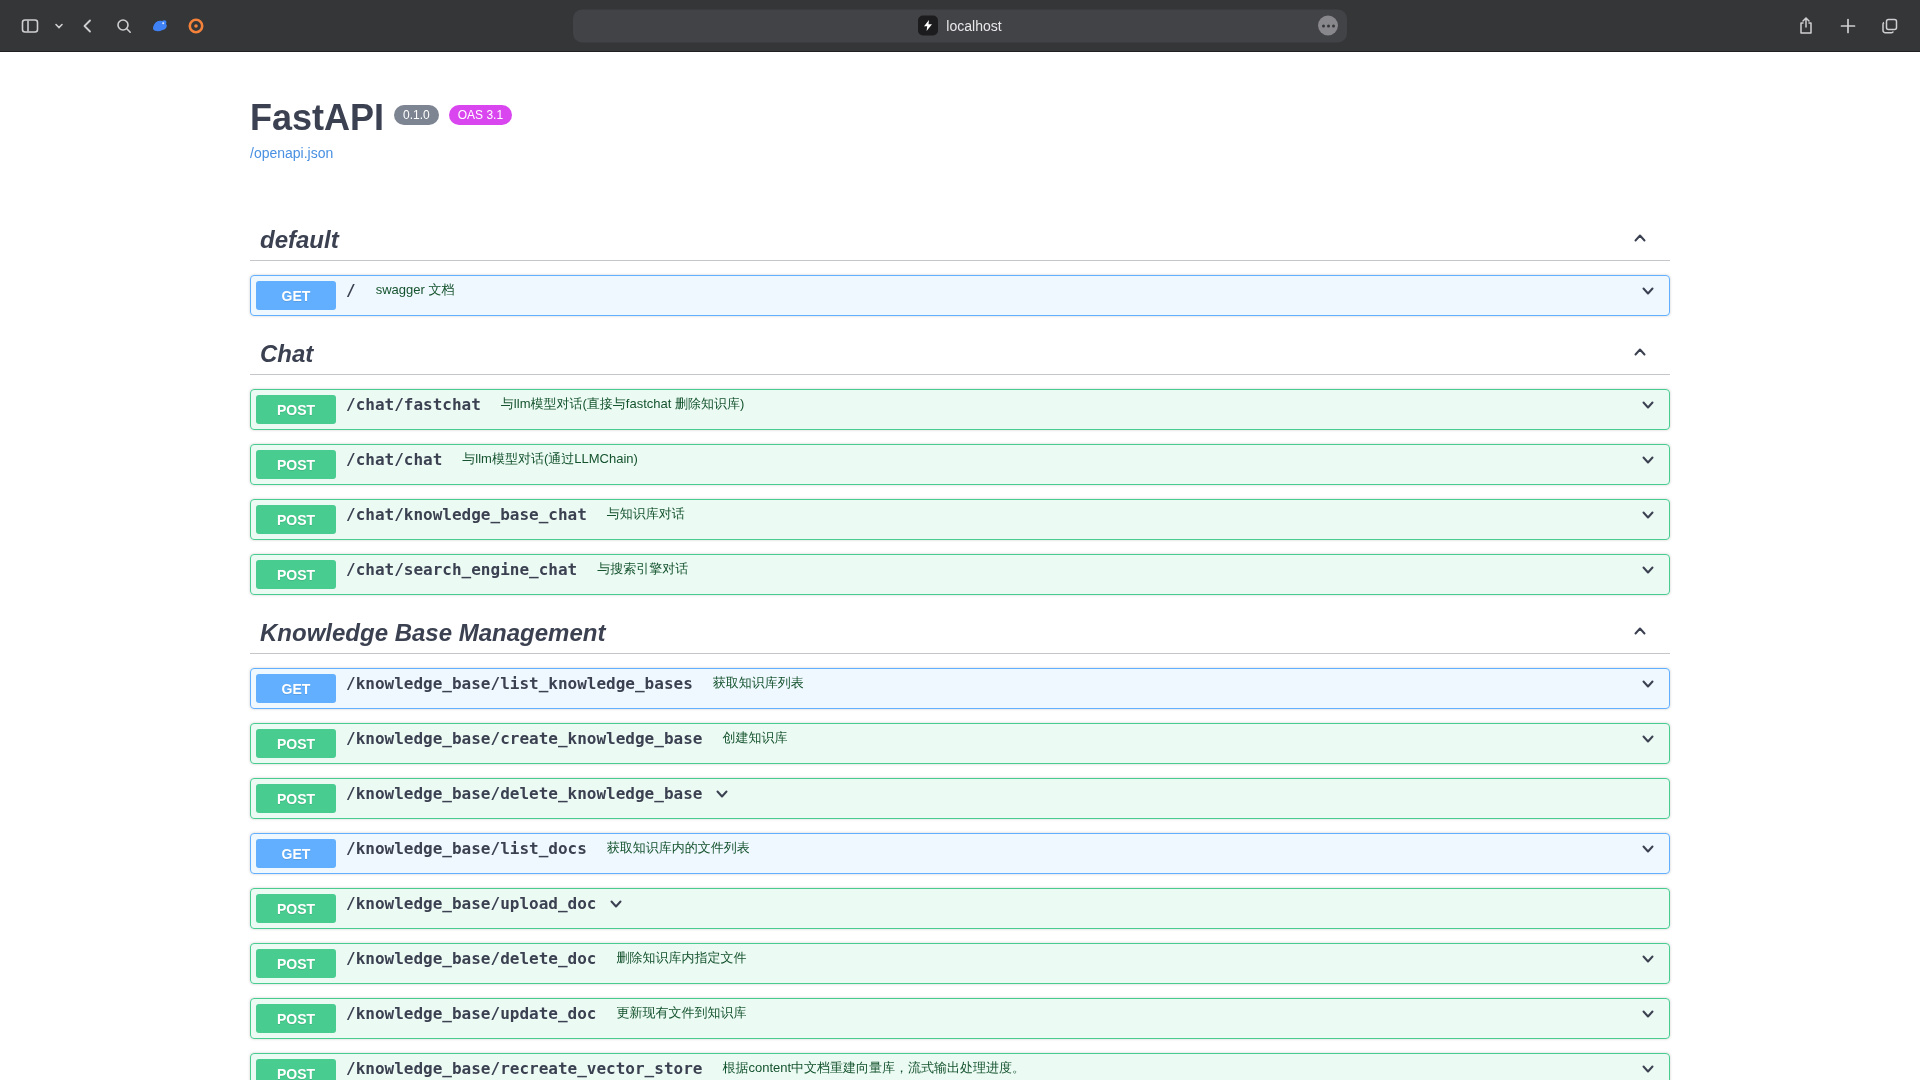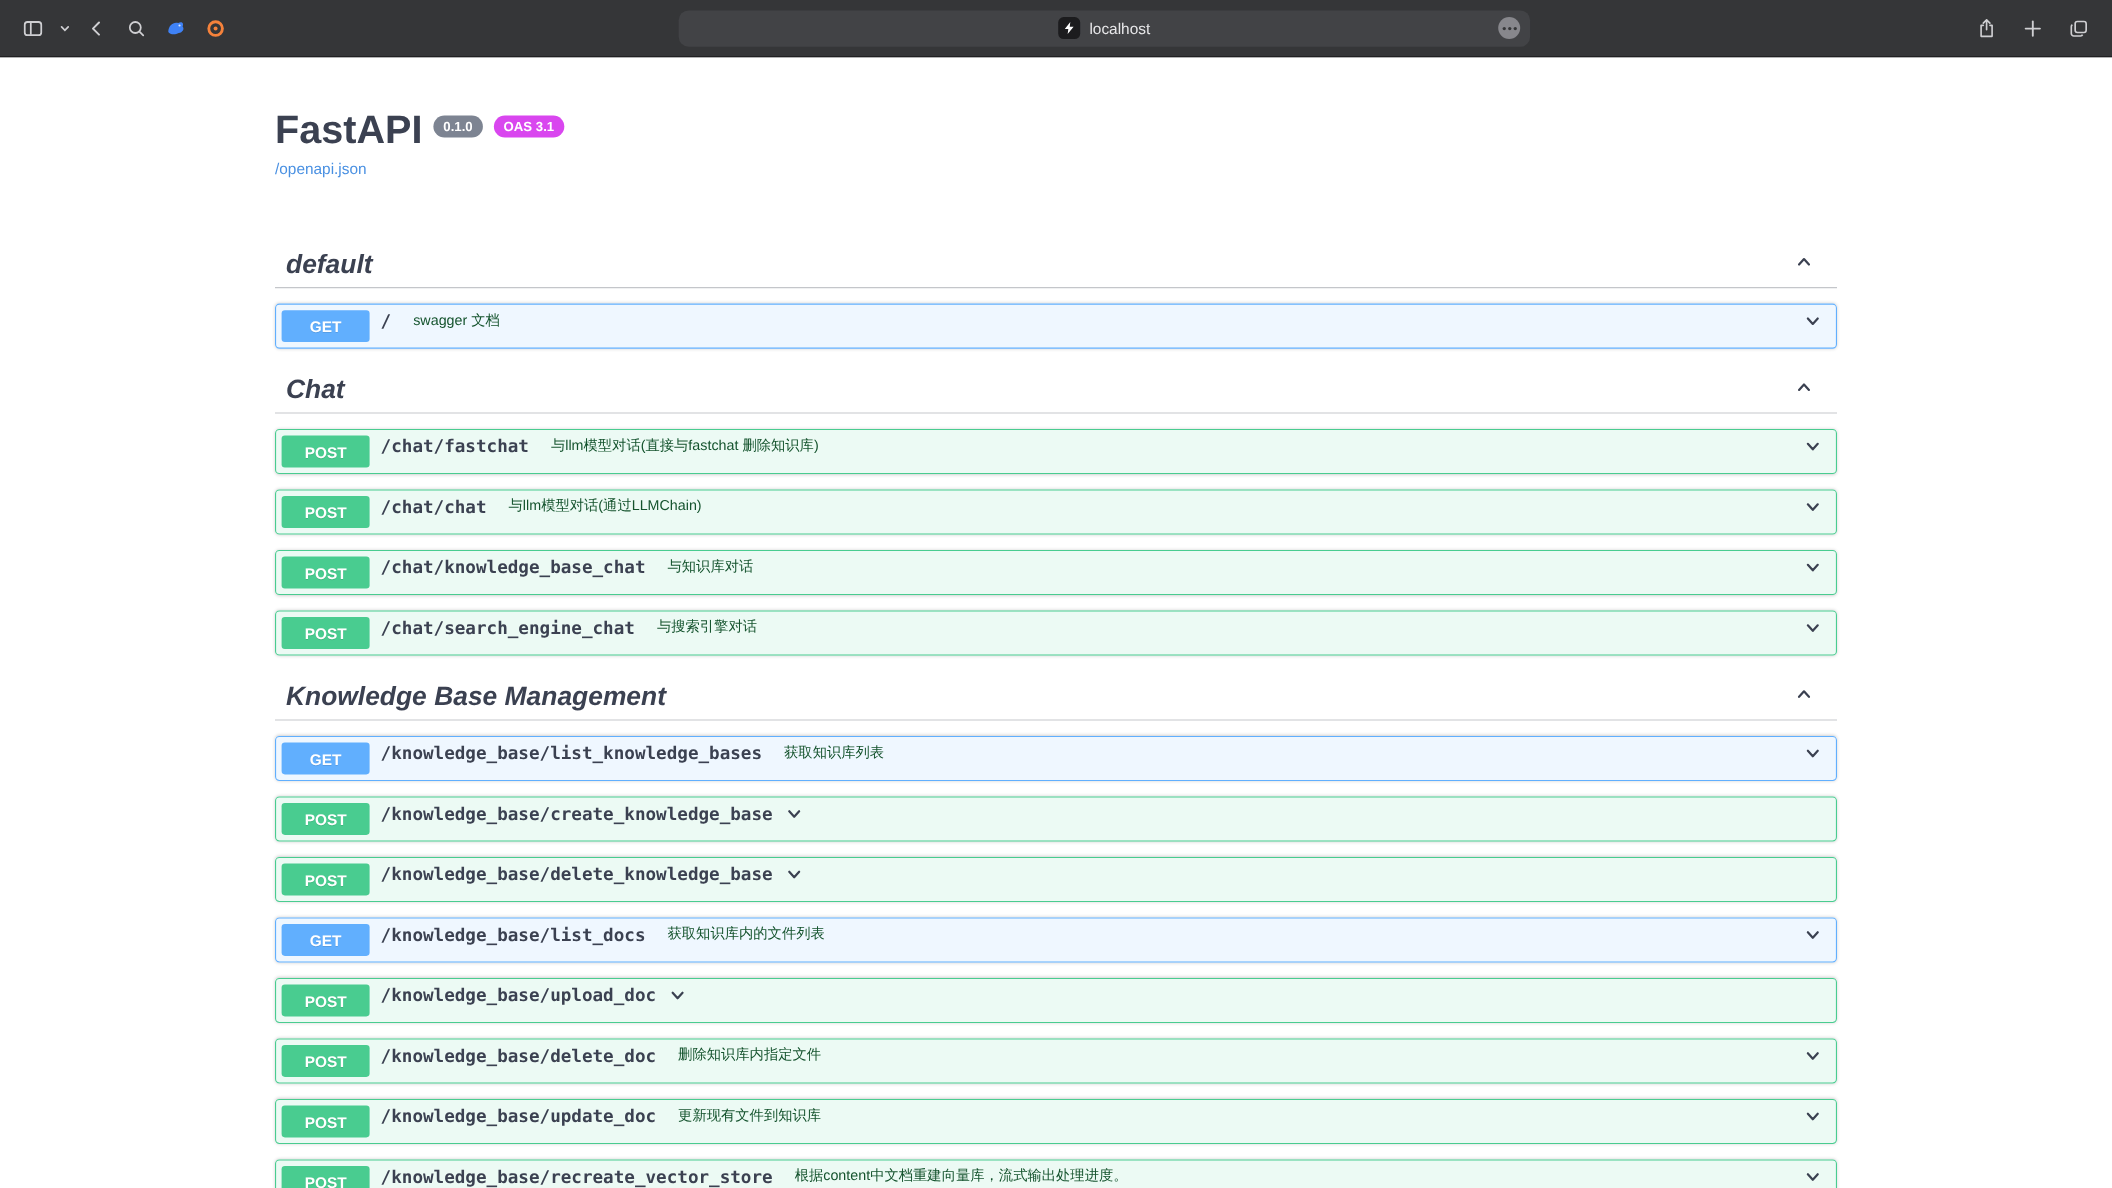--- a/index.html
+++ b/index.html
@@ -24,21 +24,21 @@
     width:32px; height:32px; display:flex; align-items:center; justify-content:center;
     color:#cfcfd2; cursor:pointer; border-radius:6px;
   }
   .tb-btn.narrow { width:18px; }
   .tb-btn svg { display:block; }
 
   .url-field {
     position:absolute; left:50%; top:50%; transform:translate(-50%,-50%);
     width:774px; height:33px; background:#424346; border-radius:9px;
     display:flex; align-items:center; justify-content:center;
-    color:#e8e8ea; font-size:14px;margin-left:44px;
+    color:#e8e8ea; font-size:14px;
   }
   .favicon {
     width:20px; height:20px; border-radius:5px; background:#1c1c1e;
     display:flex; align-items:center; justify-content:center; margin-right:8px;
   }
   .page-menu {
     position:absolute; right:9px; top:50%; transform:translateY(-50%);
     width:20px; height:20px; border-radius:50%; background:#87878c;
     display:flex; align-items:center; justify-content:center; cursor:pointer;
   }
@@ -48,21 +48,21 @@
   
   .page { background:#fff; height:1028px; overflow:hidden; }
   .wrapper { max-width:1460px; margin:0 auto; padding:0 20px; }
 
   .info { padding-top:44px; margin-bottom:54px; }
   .api-title {
     margin:0; font-size:36px; font-weight:700; color:#3b4151;
     display:flex; align-items:flex-start; line-height:1.2;
   }
   .badge {
-    font-size:12px; font-weight:700; color:#fff; line-height:1;
+    font-size:12px; font-weight:400; color:#fff; line-height:1;
     padding:4px 9px; border-radius:16px; margin-left:10px; margin-top:9px;
     white-space:nowrap;
   }
   .badge.version { background:#7d8492; }
   .badge.oas { background:#d946ef; }
   .spec-link {
     display:inline-block; margin-top:6px; font-size:14px;
     color:#4990e2; text-decoration:none; cursor:pointer;
   }
 
@@ -317,20 +317,21 @@
           <path d="M5.5 7.5 L10 12.5 L14.5 7.5"></path>
         </svg>
       </span>
     </div>
   </div>
 
   <div class="opblock" style="background: rgba(73, 204, 144, 0.1); border-color: rgb(73, 204, 144);">
     <div class="opblock-summary">
       <span class="method" style="background: rgb(73, 204, 144);">POST</span>
       <span class="path">/knowledge_base/create_knowledge_base</span>
+      <span class="desc">创建知识库</span>
       <span class="row-arrow">
         <svg width="20" height="20" viewBox="0 0 20 20" fill="none" stroke="#3b4151" stroke-width="2" stroke-linecap="round" stroke-linejoin="round">
           <path d="M5.5 7.5 L10 12.5 L14.5 7.5"></path>
         </svg>
       </span>
     </div>
   </div>
 
   <div class="opblock" style="background: rgba(73, 204, 144, 0.1); border-color: rgb(73, 204, 144);">
     <div class="opblock-summary">

